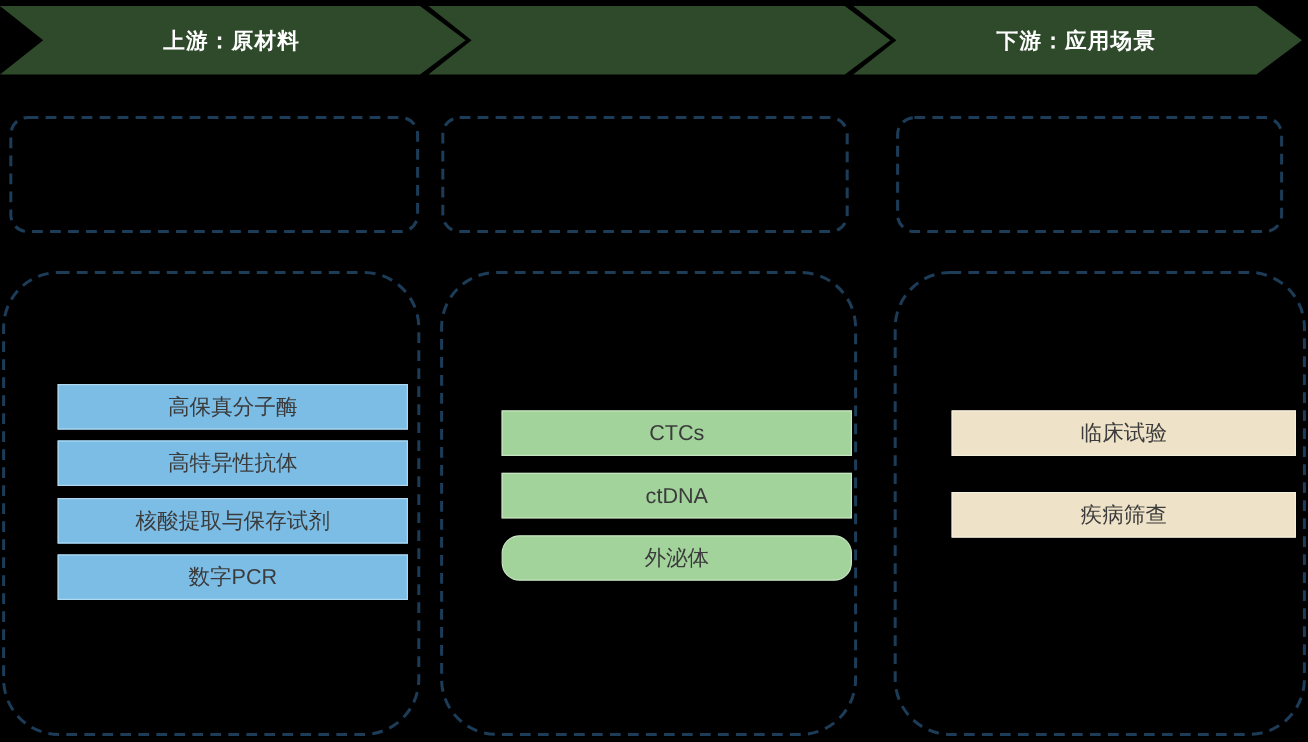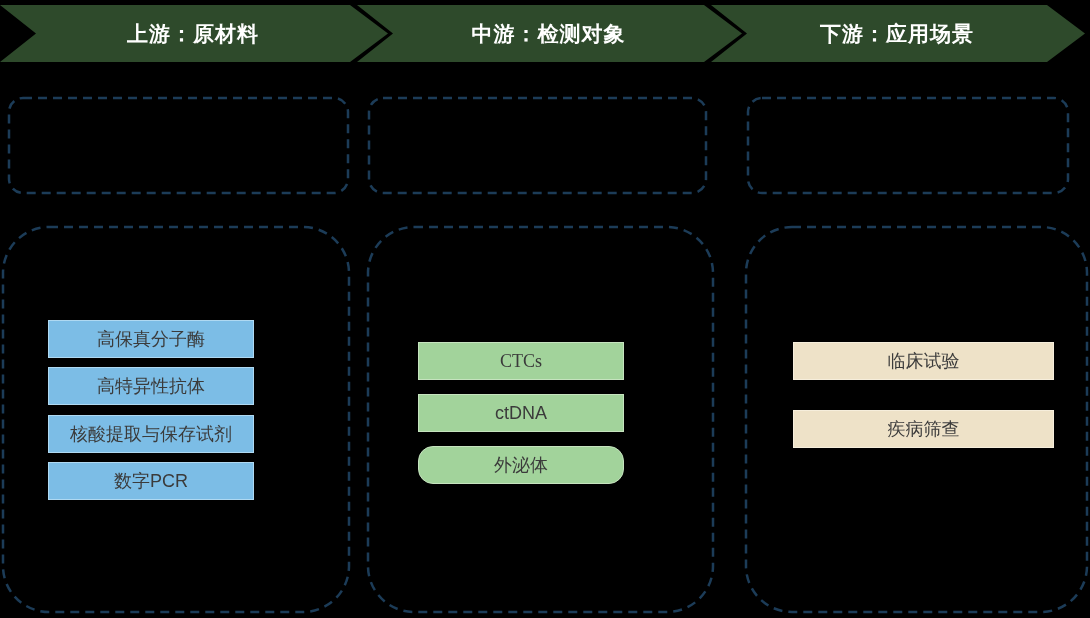--- a/index.html
+++ b/index.html
@@ -28,48 +28,48 @@
     stroke-dasharray: 9 6;
   }
   .chevron-label {
     position: absolute;
     top: 5px;
     height: 57px;
     display: flex;
     align-items: center;
     justify-content: center;
     color: var(--chevron-text);
-    font-size: 21px;
+    font-size: 18px;
     font-weight: bold;
     letter-spacing: 1px;
   }
   .item {
     position: absolute;
-    width: 206px;
+    width: 292px;
     height: 38px;
     display: flex;
     align-items: center;
     justify-content: center;
     box-sizing: border-box;
     font-size: 18px;
     color: var(--item-text);
   }
   .item.up {
     left: 48px;
     background: var(--upstream-fill);
     border: 1px solid var(--upstream-border);
   }
   .item.mid {
     left: 418px;
     background: var(--midstream-fill);
     border: 1px solid var(--midstream-border);
   }
   .item.down {
     left: 793px;
-    width: 261px;
+    width: 287px;
     background: var(--downstream-fill);
     border: 1px solid var(--downstream-border);
   }
 </style>
 </head>
 <body>
 
 <div id="stage">
 
   <svg id="shape-layer" viewBox="0 0 1090 618" xmlns="http://www.w3.org/2000/svg">
@@ -81,28 +81,27 @@
     <rect class="dashed-rect" x="9" y="98" width="339" height="95" rx="14"></rect>
     <rect class="dashed-rect" x="369" y="98" width="337" height="95" rx="14"></rect>
     <rect class="dashed-rect" x="748" y="98" width="320" height="95" rx="14"></rect>
 
     <rect class="dashed-rect" x="3" y="227" width="346" height="385" rx="46"></rect>
     <rect class="dashed-rect" x="368" y="227" width="345" height="385" rx="46"></rect>
     <rect class="dashed-rect" x="746" y="227" width="341" height="385" rx="46"></rect>
   </svg>
 
   <div class="chevron-label" style="left:36px; width:314px;">上游：原材料</div>
-  <div class="chevron-label" style="left:393px; width:311px;">中游：检测对象</div>
   <div class="chevron-label" style="left:747px; width:300px;text-align:right;">下游：应用场景</div>
 
   <div class="item up" style="top:320px;">高保真分子酶</div>
   <div class="item up" style="top:367px;">高特异性抗体</div>
   <div class="item up" style="top:415px;">核酸提取与保存试剂</div>
   <div class="item up" style="top:462px;">数字PCR</div>
 
-  <div class="item mid" style="top:342px;font-family:Liberation Serif, serif;">CTCs</div>
+  <div class="item mid" style="top:342px;">CTCs</div>
   <div class="item mid" style="top:394px;">ctDNA</div>
   <div class="item mid" style="top:446px;border-radius:15px;">外泌体</div>
 
   <div class="item down" style="top:342px;">临床试验</div>
   <div class="item down" style="top:391px;margin-top:19px;">疾病筛查</div>
 
 </div>
 
 </body></html>

